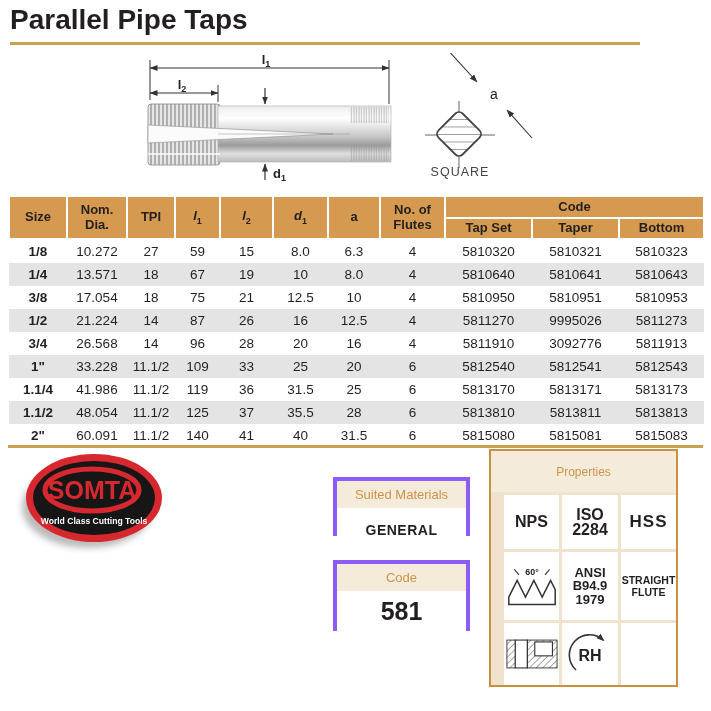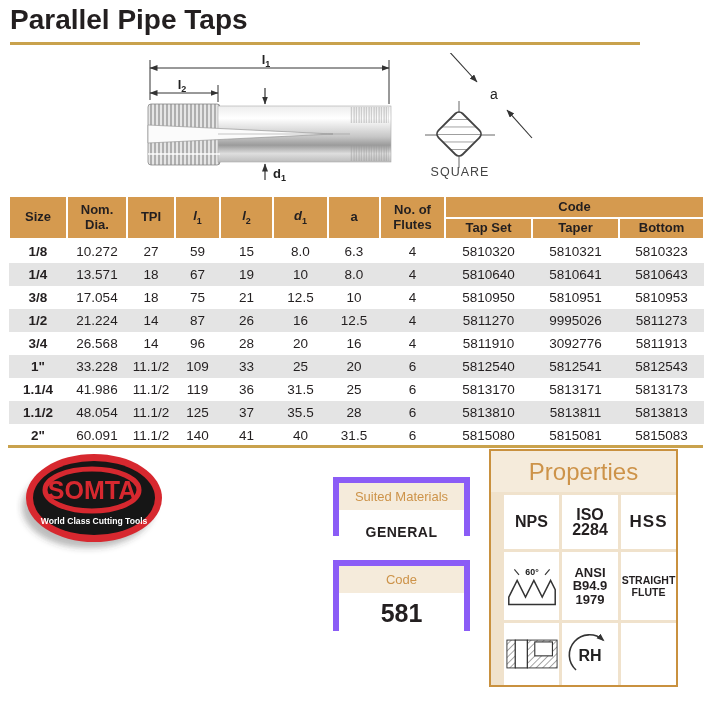--- a/index.html
+++ b/index.html
@@ -21,34 +21,34 @@
   .taps-table tbody td:first-child{font-weight:bold;}
   .taps-table tbody tr:nth-child(even){background:#E4E4E4;}
   .table-bottom-rule{position:absolute;left:8px;top:445px;width:695px;height:3px;background:#C9A24D;}
   .hdr-sub sub{font-size:9px;}
   .ital{font-style:italic;}
 
   
   .logo{position:absolute;left:16px;top:448px;width:158px;height:108px;}
 
   
-  .panel{position:absolute;border:6px solid #8b5cf6;background:#fff;box-sizing:border-box;}
+  .panel{position:absolute;border:4px solid #8b5cf6;background:#fff;box-sizing:border-box;}
   .panel-head{background:#F5EBDB;color:#CD9349;font-size:13px;display:flex;align-items:center;justify-content:center;}
   .panel-body{background:#fff;display:flex;align-items:center;justify-content:center;font-weight:bold;color:#231F20;}
   .suited{left:333px;top:477px;width:137px;height:59px;}
   .suited .panel-head{height:27px;}
   .suited .panel-body{height:44px;font-size:14px;letter-spacing:0.5px;}
   .codep{left:333px;top:560px;width:137px;height:71px;}
   .codep .panel-head{height:27px;}
   .codep .panel-body{height:40px;font-size:25px;}
 
   
   .props{position:absolute;left:489px;top:449px;width:189px;height:238px;border:2.5px solid #C9913F;
     background:#F0E2CC;box-sizing:border-box;display:flex;flex-direction:column;}
-  .props-head{height:41px;background:#F5EBDB;color:#CD9349;font-size:24px;display:flex;align-items:center;justify-content:center;flex:none;}
+  .props-head{height:41px;background:#F5EBDB;color:#CD9349;font-size:12px;display:flex;align-items:center;justify-content:center;flex:none;}
   .props-grid{flex:1;display:grid;grid-template-columns:1fr 1fr 1fr;grid-template-rows:54px 68px 1fr;gap:3px;padding:3px 0 0 13px;background:#F0E2CC;}
   .prop-cell{background:#fff;display:flex;flex-direction:column;align-items:center;justify-content:center;
     text-align:center;font-weight:bold;color:#231F20;white-space:pre-line;}
   .pc-nps{font-size:16px;}
   .pc-iso{font-size:16px;line-height:0.95;}
   .pc-hss{font-size:17px;letter-spacing:1px;}
   .pc-ansi{font-size:13px;line-height:1.05;}
   .pc-flute{font-size:10.5px;line-height:1.15;}
 </style>
 </head>

